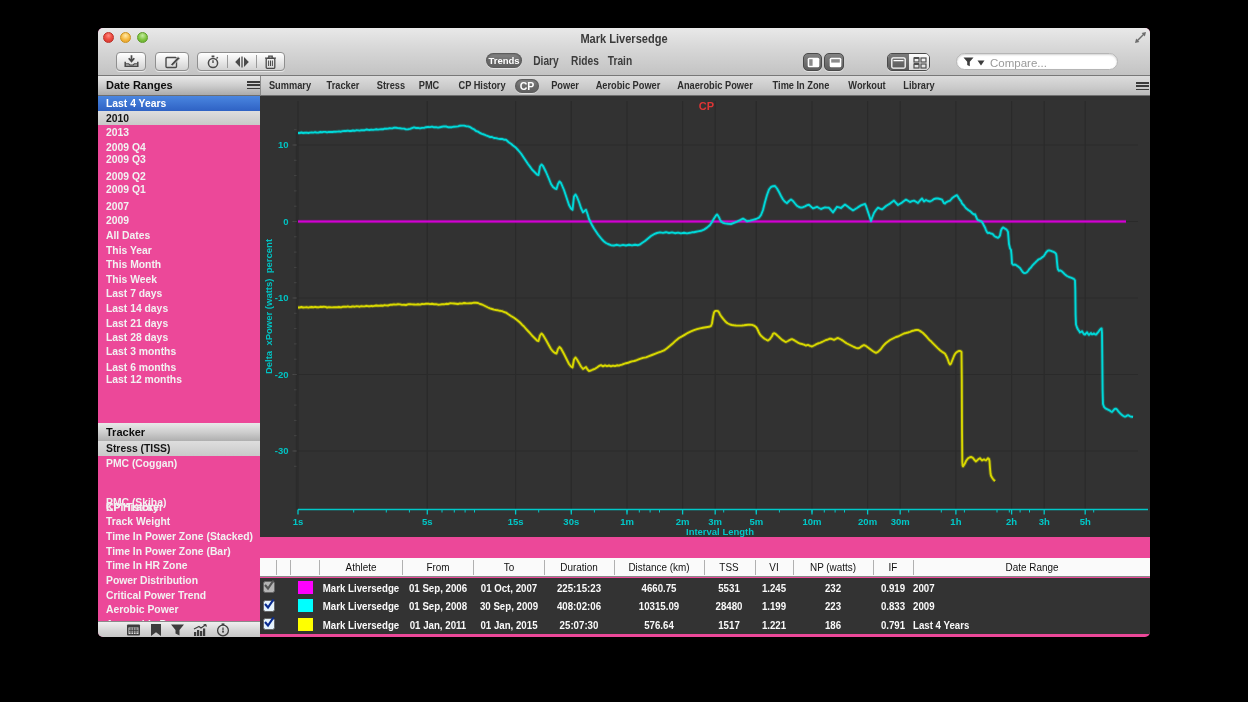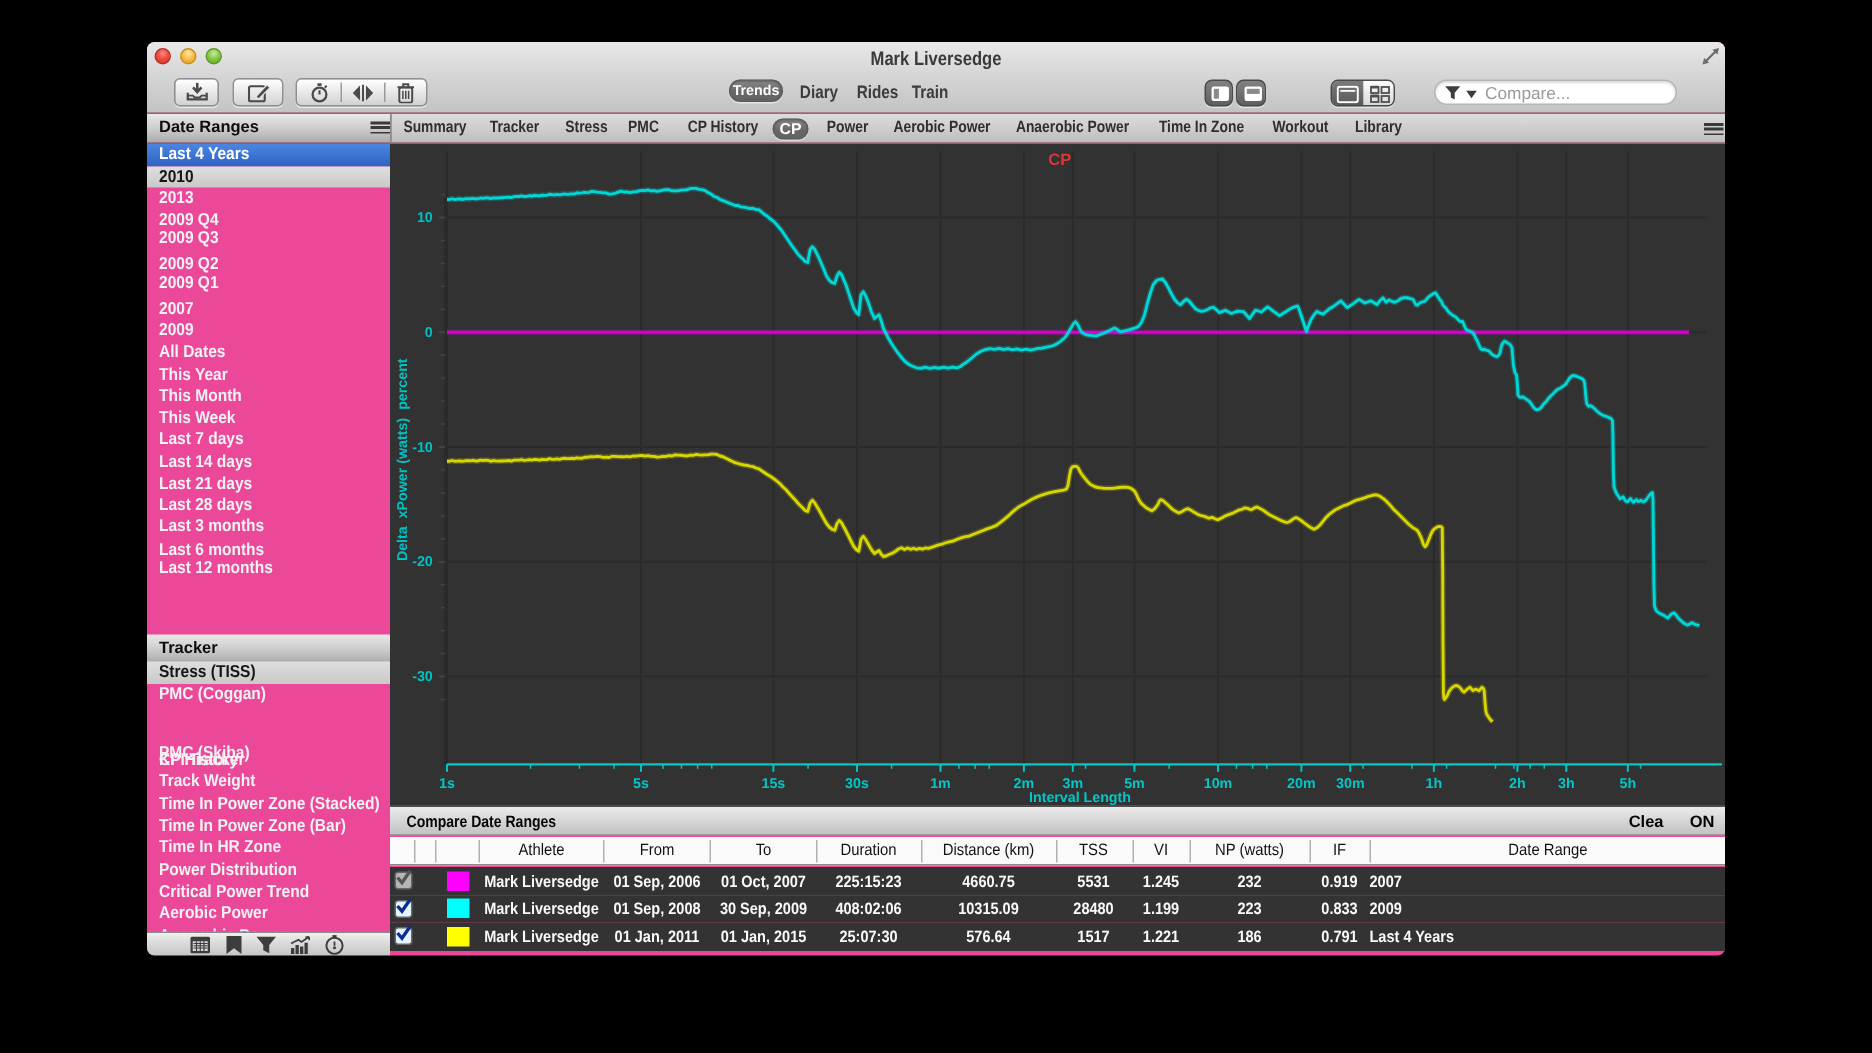--- a/index.html
+++ b/index.html
@@ -342,25 +342,20 @@
       <text x="460" y="438.5" fill="#00c8c8" font-size="9.5" font-weight="bold" text-anchor="middle" textLength="68" lengthAdjust="spacingAndGlyphs">Interval Length</text>
       <text x="446.5" y="14" fill="#e03535" font-size="11" font-weight="bold" text-anchor="middle">CP</text>
       <line x1="38.0" y1="125.5" x2="866" y2="125.5" stroke="#d400d4" stroke-width="3.6" opacity="0.28"></line>
       <line x1="38.0" y1="125.5" x2="866" y2="125.5" stroke="#d400d4" stroke-width="1.9"></line>
       <polyline points="38.0,211.5 39.7,211.5 41.4,211.0 43.1,211.5 44.9,211.4 46.6,211.2 48.3,211.6 50.0,211.2 51.7,211.0 53.4,211.3 55.1,210.9 56.9,211.3 58.6,211.3 60.3,210.8 62.0,211.0 63.7,210.8 65.4,210.9 67.1,211.5 68.9,211.1 70.6,211.3 72.3,211.4 74.0,211.3 75.7,211.3 77.4,211.2 79.1,211.0 80.9,211.4 82.6,210.8 84.3,210.7 86.0,210.8 87.7,210.4 89.4,210.9 91.1,210.8 92.9,210.4 94.6,210.7 96.3,210.3 98.0,210.4 99.7,210.7 101.3,210.2 103.0,210.4 104.7,210.4 106.3,209.8 108.0,210.2 109.7,210.3 111.3,209.9 113.0,210.2 114.7,209.8 116.3,209.5 118.0,209.8 119.6,209.7 121.2,209.5 122.8,209.8 124.4,209.2 126.0,209.4 128.0,209.5 130.0,208.8 132.0,208.8 134.0,208.4 136.0,208.6 138.0,208.2 140.0,208.4 142.0,208.9 144.0,208.8 146.0,209.0 148.0,208.3 150.0,208.2 152.0,208.4 154.0,208.5 156.0,208.6 158.0,208.3 160.0,208.6 162.0,208.0 164.0,208.1 166.0,207.8 168.0,207.6 170.0,208.1 172.0,207.8 174.0,208.2 176.0,208.2 178.0,208.7 180.0,208.6 182.0,208.3 184.0,208.3 186.0,207.8 188.0,208.0 190.0,207.3 192.0,207.4 194.0,207.5 196.0,207.7 198.0,208.0 200.0,207.4 202.0,207.6 204.0,207.0 206.0,207.3 208.0,207.4 210.0,207.2 212.0,207.2 214.0,206.7 216.0,206.8 218.0,207.0 220.0,208.0 222.0,208.5 224.0,209.5 226.0,210.5 228.0,211.5 230.0,212.4 232.0,213.0 234.0,213.6 236.0,214.0 238.0,214.3 240.0,214.8 242.0,215.1 244.0,216.0 246.0,216.6 248.0,218.0 251.0,220.0 254.0,221.8 257.0,224.0 260.0,226.5 262.0,228.7 264.0,230.5 266.0,232.8 268.0,235.0 270.0,237.1 272.0,239.5 275.0,242.5 277.0,244.5 278.5,245.0 280.0,239.5 281.5,237.5 283.0,239.0 286.0,244.0 289.0,249.5 291.0,253.0 293.0,255.5 295.0,257.0 296.5,257.5 298.0,253.0 299.5,251.0 301.0,252.5 304.0,258.0 307.0,264.0 309.0,268.0 311.0,270.5 312.5,271.5 314.0,263.5 315.5,261.5 317.0,263.5 319.0,267.0 321.0,270.5 323.0,273.0 324.5,272.0 326.0,271.0 327.5,273.5 329.0,275.0 331.0,274.5 333.0,273.5 335.0,272.8 337.0,271.5 339.0,270.0 341.0,269.2 343.0,270.3 345.0,269.3 347.0,270.2 349.0,269.5 351.0,270.3 353.0,269.6 355.0,270.1 357.0,269.3 359.0,269.6 360.0,269.2 362.0,268.6 364.0,267.8 366.0,267.2 368.0,266.8 370.0,266.0 372.0,265.4 374.0,265.0 376.0,264.5 378.0,263.6 380.0,262.8 383.0,261.9 386.0,261.4 389.0,260.2 392.0,259.0 395.0,257.8 398.0,256.6 401.0,255.6 404.0,254.4 407.0,252.2 410.0,249.8 413.0,247.2 416.0,244.4 419.0,242.0 422.0,240.4 425.0,238.6 428.0,236.8 431.0,235.4 434.0,234.2 437.0,233.2 440.0,232.4 443.0,231.8 446.0,231.3 449.0,230.8 451.0,230.0 452.0,227.5 453.0,221.0 454.0,216.5 455.0,215.2 456.0,214.9 457.0,214.9 458.0,215.1 459.0,216.3 460.0,218.4 461.0,220.0 462.0,221.3 463.0,222.6 464.0,223.8 465.0,225.0 466.0,226.1 467.0,226.9 468.0,227.5 470.0,228.5 472.0,229.0 474.0,229.3 476.0,229.5 478.0,229.6 480.0,229.6 482.0,229.5 484.0,229.3 486.0,229.0 488.0,228.8 490.0,228.8 492.0,228.9 494.0,229.6 496.0,231.0 497.0,232.4 498.0,234.5 499.0,236.8 500.0,238.4 501.0,239.8 502.0,240.6 503.0,241.5 504.0,242.4 505.0,243.0 506.0,243.5 507.0,244.1 508.0,244.5 509.0,243.7 510.0,242.9 511.0,241.5 512.0,240.2 513.0,237.8 514.0,237.2 515.0,237.6 516.0,238.3 517.0,239.2 518.0,240.1 519.0,241.0 520.0,242.0 521.0,242.9 522.0,243.8 523.0,244.4 524.0,245.0 525.0,245.6 526.0,246.0 527.0,245.5 528.0,245.0 529.0,244.4 530.0,243.9 531.0,243.4 532.0,243.1 533.0,243.6 534.0,244.1 535.0,244.8 536.0,245.4 537.0,246.0 538.0,246.6 539.0,247.1 540.0,247.5 541.0,247.8 542.0,248.0 543.0,248.3 544.0,248.6 545.0,249.1 546.0,249.5 547.0,249.2 548.0,248.9 549.0,249.4 550.0,249.9 551.0,250.2 552.0,250.5 553.0,250.0 554.0,249.5 555.0,249.0 556.0,248.4 557.0,247.9 558.0,247.5 559.0,247.1 560.0,246.8 561.0,246.4 562.0,246.0 563.0,245.5 564.0,245.0 565.0,244.5 566.0,244.0 567.0,243.8 568.0,243.5 569.0,243.0 570.0,242.6 571.0,242.8 572.0,243.0 573.0,243.5 574.0,243.8 575.0,243.3 576.0,242.8 577.0,242.2 578.0,242.0 579.0,242.5 580.0,243.0 581.0,243.5 582.0,244.1 583.0,244.8 584.0,245.5 585.0,246.2 586.0,246.9 587.0,247.5 588.0,248.0 589.0,248.5 590.0,249.0 591.0,249.5 592.0,250.0 593.0,250.5 594.0,251.0 595.0,251.4 596.0,251.8 597.0,252.1 598.0,252.3 599.0,252.0 600.0,251.6 601.0,250.8 602.0,250.1 603.0,249.5 604.0,249.1 605.0,249.5 606.0,250.0 607.0,250.8 608.0,251.5 609.0,252.2 610.0,253.0 611.0,253.8 612.0,254.5 613.0,255.2 614.0,255.8 615.0,256.3 616.0,256.8 617.0,256.3 618.0,255.8 619.0,254.9 620.0,254.0 621.0,252.8 622.0,251.5 623.0,250.2 624.0,249.0 625.0,248.0 626.0,247.0 627.0,246.2 628.0,245.5 629.0,244.7 630.0,244.0 631.0,243.5 632.0,243.0 633.0,242.5 634.0,242.0 635.0,241.5 636.0,241.0 637.0,240.7 638.0,240.5 639.0,240.0 640.0,239.5 641.0,239.0 642.0,238.5 643.0,238.0 644.0,237.5 645.0,237.2 646.0,237.0 647.0,236.7 648.0,236.5 649.0,236.1 650.0,235.8 651.0,235.4 652.0,235.0 653.0,234.7 654.0,234.5 655.0,234.2 656.0,234.0 657.0,234.0 658.0,234.0 659.0,234.4 660.0,234.9 661.0,235.6 662.0,236.3 663.0,237.0 664.0,238.0 665.0,239.0 666.0,240.0 667.0,241.1 668.0,242.3 669.0,243.5 670.0,244.5 671.0,245.2 672.0,246.4 673.0,247.4 674.0,248.4 675.0,249.4 676.0,250.4 677.0,251.4 678.0,252.4 679.0,253.3 680.0,254.2 681.0,255.0 682.0,255.8 683.0,256.4 684.0,257.0 685.0,257.8 686.0,259.5 687.0,261.5 688.0,264.0 689.0,267.0 690.0,268.5 691.0,267.5 692.0,265.0 693.0,262.5 694.0,260.0 695.0,258.0 696.0,256.8 697.0,256.0 698.0,255.4 699.0,255.0 700.0,255.0 701.0,255.3 701.5,256.0 701.8,284.0 702.0,334.0 702.3,366.0 702.6,369.5 703.0,370.3 704.0,369.0 705.0,367.3 706.0,365.0 707.0,363.6 708.0,362.4 709.0,361.8 710.0,361.2 711.0,361.0 712.0,361.4 713.0,362.0 714.0,363.3 715.0,364.6 716.0,365.4 717.0,364.5 718.0,363.6 719.0,362.8 720.0,362.2 721.0,363.3 722.0,364.4 723.0,363.8 724.0,363.4 725.0,364.0 726.0,364.5 727.0,363.3 728.0,362.2 729.0,363.0 729.5,365.0 730.0,372.0 730.5,377.5 731.0,379.8 732.0,381.5 733.0,383.0 734.0,384.2 735.0,385.2" fill="none" stroke="#d8d800" stroke-width="3.8" opacity="0.25" stroke-linejoin="round"></polyline>
       <polyline points="38.0,211.5 39.7,211.5 41.4,211.0 43.1,211.5 44.9,211.4 46.6,211.2 48.3,211.6 50.0,211.2 51.7,211.0 53.4,211.3 55.1,210.9 56.9,211.3 58.6,211.3 60.3,210.8 62.0,211.0 63.7,210.8 65.4,210.9 67.1,211.5 68.9,211.1 70.6,211.3 72.3,211.4 74.0,211.3 75.7,211.3 77.4,211.2 79.1,211.0 80.9,211.4 82.6,210.8 84.3,210.7 86.0,210.8 87.7,210.4 89.4,210.9 91.1,210.8 92.9,210.4 94.6,210.7 96.3,210.3 98.0,210.4 99.7,210.7 101.3,210.2 103.0,210.4 104.7,210.4 106.3,209.8 108.0,210.2 109.7,210.3 111.3,209.9 113.0,210.2 114.7,209.8 116.3,209.5 118.0,209.8 119.6,209.7 121.2,209.5 122.8,209.8 124.4,209.2 126.0,209.4 128.0,209.5 130.0,208.8 132.0,208.8 134.0,208.4 136.0,208.6 138.0,208.2 140.0,208.4 142.0,208.9 144.0,208.8 146.0,209.0 148.0,208.3 150.0,208.2 152.0,208.4 154.0,208.5 156.0,208.6 158.0,208.3 160.0,208.6 162.0,208.0 164.0,208.1 166.0,207.8 168.0,207.6 170.0,208.1 172.0,207.8 174.0,208.2 176.0,208.2 178.0,208.7 180.0,208.6 182.0,208.3 184.0,208.3 186.0,207.8 188.0,208.0 190.0,207.3 192.0,207.4 194.0,207.5 196.0,207.7 198.0,208.0 200.0,207.4 202.0,207.6 204.0,207.0 206.0,207.3 208.0,207.4 210.0,207.2 212.0,207.2 214.0,206.7 216.0,206.8 218.0,207.0 220.0,208.0 222.0,208.5 224.0,209.5 226.0,210.5 228.0,211.5 230.0,212.4 232.0,213.0 234.0,213.6 236.0,214.0 238.0,214.3 240.0,214.8 242.0,215.1 244.0,216.0 246.0,216.6 248.0,218.0 251.0,220.0 254.0,221.8 257.0,224.0 260.0,226.5 262.0,228.7 264.0,230.5 266.0,232.8 268.0,235.0 270.0,237.1 272.0,239.5 275.0,242.5 277.0,244.5 278.5,245.0 280.0,239.5 281.5,237.5 283.0,239.0 286.0,244.0 289.0,249.5 291.0,253.0 293.0,255.5 295.0,257.0 296.5,257.5 298.0,253.0 299.5,251.0 301.0,252.5 304.0,258.0 307.0,264.0 309.0,268.0 311.0,270.5 312.5,271.5 314.0,263.5 315.5,261.5 317.0,263.5 319.0,267.0 321.0,270.5 323.0,273.0 324.5,272.0 326.0,271.0 327.5,273.5 329.0,275.0 331.0,274.5 333.0,273.5 335.0,272.8 337.0,271.5 339.0,270.0 341.0,269.2 343.0,270.3 345.0,269.3 347.0,270.2 349.0,269.5 351.0,270.3 353.0,269.6 355.0,270.1 357.0,269.3 359.0,269.6 360.0,269.2 362.0,268.6 364.0,267.8 366.0,267.2 368.0,266.8 370.0,266.0 372.0,265.4 374.0,265.0 376.0,264.5 378.0,263.6 380.0,262.8 383.0,261.9 386.0,261.4 389.0,260.2 392.0,259.0 395.0,257.8 398.0,256.6 401.0,255.6 404.0,254.4 407.0,252.2 410.0,249.8 413.0,247.2 416.0,244.4 419.0,242.0 422.0,240.4 425.0,238.6 428.0,236.8 431.0,235.4 434.0,234.2 437.0,233.2 440.0,232.4 443.0,231.8 446.0,231.3 449.0,230.8 451.0,230.0 452.0,227.5 453.0,221.0 454.0,216.5 455.0,215.2 456.0,214.9 457.0,214.9 458.0,215.1 459.0,216.3 460.0,218.4 461.0,220.0 462.0,221.3 463.0,222.6 464.0,223.8 465.0,225.0 466.0,226.1 467.0,226.9 468.0,227.5 470.0,228.5 472.0,229.0 474.0,229.3 476.0,229.5 478.0,229.6 480.0,229.6 482.0,229.5 484.0,229.3 486.0,229.0 488.0,228.8 490.0,228.8 492.0,228.9 494.0,229.6 496.0,231.0 497.0,232.4 498.0,234.5 499.0,236.8 500.0,238.4 501.0,239.8 502.0,240.6 503.0,241.5 504.0,242.4 505.0,243.0 506.0,243.5 507.0,244.1 508.0,244.5 509.0,243.7 510.0,242.9 511.0,241.5 512.0,240.2 513.0,237.8 514.0,237.2 515.0,237.6 516.0,238.3 517.0,239.2 518.0,240.1 519.0,241.0 520.0,242.0 521.0,242.9 522.0,243.8 523.0,244.4 524.0,245.0 525.0,245.6 526.0,246.0 527.0,245.5 528.0,245.0 529.0,244.4 530.0,243.9 531.0,243.4 532.0,243.1 533.0,243.6 534.0,244.1 535.0,244.8 536.0,245.4 537.0,246.0 538.0,246.6 539.0,247.1 540.0,247.5 541.0,247.8 542.0,248.0 543.0,248.3 544.0,248.6 545.0,249.1 546.0,249.5 547.0,249.2 548.0,248.9 549.0,249.4 550.0,249.9 551.0,250.2 552.0,250.5 553.0,250.0 554.0,249.5 555.0,249.0 556.0,248.4 557.0,247.9 558.0,247.5 559.0,247.1 560.0,246.8 561.0,246.4 562.0,246.0 563.0,245.5 564.0,245.0 565.0,244.5 566.0,244.0 567.0,243.8 568.0,243.5 569.0,243.0 570.0,242.6 571.0,242.8 572.0,243.0 573.0,243.5 574.0,243.8 575.0,243.3 576.0,242.8 577.0,242.2 578.0,242.0 579.0,242.5 580.0,243.0 581.0,243.5 582.0,244.1 583.0,244.8 584.0,245.5 585.0,246.2 586.0,246.9 587.0,247.5 588.0,248.0 589.0,248.5 590.0,249.0 591.0,249.5 592.0,250.0 593.0,250.5 594.0,251.0 595.0,251.4 596.0,251.8 597.0,252.1 598.0,252.3 599.0,252.0 600.0,251.6 601.0,250.8 602.0,250.1 603.0,249.5 604.0,249.1 605.0,249.5 606.0,250.0 607.0,250.8 608.0,251.5 609.0,252.2 610.0,253.0 611.0,253.8 612.0,254.5 613.0,255.2 614.0,255.8 615.0,256.3 616.0,256.8 617.0,256.3 618.0,255.8 619.0,254.9 620.0,254.0 621.0,252.8 622.0,251.5 623.0,250.2 624.0,249.0 625.0,248.0 626.0,247.0 627.0,246.2 628.0,245.5 629.0,244.7 630.0,244.0 631.0,243.5 632.0,243.0 633.0,242.5 634.0,242.0 635.0,241.5 636.0,241.0 637.0,240.7 638.0,240.5 639.0,240.0 640.0,239.5 641.0,239.0 642.0,238.5 643.0,238.0 644.0,237.5 645.0,237.2 646.0,237.0 647.0,236.7 648.0,236.5 649.0,236.1 650.0,235.8 651.0,235.4 652.0,235.0 653.0,234.7 654.0,234.5 655.0,234.2 656.0,234.0 657.0,234.0 658.0,234.0 659.0,234.4 660.0,234.9 661.0,235.6 662.0,236.3 663.0,237.0 664.0,238.0 665.0,239.0 666.0,240.0 667.0,241.1 668.0,242.3 669.0,243.5 670.0,244.5 671.0,245.2 672.0,246.4 673.0,247.4 674.0,248.4 675.0,249.4 676.0,250.4 677.0,251.4 678.0,252.4 679.0,253.3 680.0,254.2 681.0,255.0 682.0,255.8 683.0,256.4 684.0,257.0 685.0,257.8 686.0,259.5 687.0,261.5 688.0,264.0 689.0,267.0 690.0,268.5 691.0,267.5 692.0,265.0 693.0,262.5 694.0,260.0 695.0,258.0 696.0,256.8 697.0,256.0 698.0,255.4 699.0,255.0 700.0,255.0 701.0,255.3 701.5,256.0 701.8,284.0 702.0,334.0 702.3,366.0 702.6,369.5 703.0,370.3 704.0,369.0 705.0,367.3 706.0,365.0 707.0,363.6 708.0,362.4 709.0,361.8 710.0,361.2 711.0,361.0 712.0,361.4 713.0,362.0 714.0,363.3 715.0,364.6 716.0,365.4 717.0,364.5 718.0,363.6 719.0,362.8 720.0,362.2 721.0,363.3 722.0,364.4 723.0,363.8 724.0,363.4 725.0,364.0 726.0,364.5 727.0,363.3 728.0,362.2 729.0,363.0 729.5,365.0 730.0,372.0 730.5,377.5 731.0,379.8 732.0,381.5 733.0,383.0 734.0,384.2 735.0,385.2" fill="none" stroke="#d8d800" stroke-width="1.9" stroke-linejoin="round"></polyline>
       <polyline points="38.0,37.0 39.7,37.0 41.4,36.5 43.1,37.0 44.9,36.8 46.6,36.6 48.3,37.0 50.0,36.6 51.7,36.4 53.4,36.6 55.1,36.2 56.9,36.6 58.6,36.5 60.3,36.0 62.0,36.2 63.7,35.9 65.4,35.9 67.1,36.4 68.9,35.9 70.6,36.0 72.3,36.0 74.0,35.8 75.7,35.8 77.4,35.6 79.1,35.4 80.9,35.7 82.6,35.1 84.3,35.0 86.0,35.0 87.7,34.6 89.4,35.0 91.1,35.0 92.9,34.5 94.6,34.8 96.3,34.3 98.0,34.4 99.7,34.6 101.3,34.1 103.0,34.2 104.7,34.2 106.3,33.5 108.0,33.8 109.7,34.0 111.3,33.6 113.0,33.9 114.7,33.6 116.3,33.3 118.0,33.6 119.7,33.4 121.3,33.2 123.0,33.3 124.7,32.6 126.3,32.7 128.0,32.6 129.6,32.3 131.2,32.4 132.8,32.2 134.4,31.6 136.0,31.8 138.0,32.1 140.0,32.3 142.0,32.6 144.0,32.6 146.0,33.4 148.0,33.2 150.0,32.9 152.0,32.1 154.0,31.4 156.0,32.0 158.0,31.9 160.0,32.4 162.0,31.9 164.0,31.9 166.0,31.2 168.0,31.0 170.0,31.1 172.0,30.6 174.0,31.3 176.0,31.1 178.0,31.6 180.0,31.2 182.0,30.8 184.0,30.4 186.0,30.5 188.0,31.2 190.0,31.2 192.0,31.2 194.0,30.7 196.0,30.6 198.0,30.4 200.0,29.7 202.0,29.6 204.0,29.6 206.0,30.2 208.0,30.4 210.0,31.0 212.0,32.4 214.0,33.3 216.0,35.0 218.0,35.6 220.0,37.0 222.0,37.8 224.0,38.5 226.0,39.4 228.0,40.2 230.0,41.0 232.0,41.0 234.0,42.0 236.0,42.1 238.0,42.6 240.0,43.0 242.0,42.9 244.0,43.7 246.0,43.8 249.0,46.5 251.0,47.8 253.0,49.5 256.0,51.8 258.0,54.0 261.0,57.5 264.0,62.0 266.0,65.0 268.0,68.0 270.0,70.6 272.0,73.5 275.0,76.5 277.0,78.5 278.5,79.0 280.0,70.5 281.5,68.5 283.0,70.0 286.0,76.0 289.0,83.0 291.0,88.0 293.0,91.0 295.0,92.5 296.5,93.0 298.0,88.0 299.5,85.5 301.0,87.0 304.0,94.0 307.0,103.0 309.0,109.0 311.0,112.5 312.5,113.8 314.0,100.5 315.5,98.5 317.0,101.0 319.0,106.0 321.0,112.0 323.0,116.3 324.5,115.0 326.0,113.8 327.5,118.0 329.0,123.0 330.5,126.0 332.0,129.0 334.0,132.5 336.0,135.5 338.0,138.5 340.0,141.0 342.0,143.5 344.0,145.5 346.0,147.0 348.0,148.0 351.0,149.2 354.0,149.5 357.0,148.8 360.0,149.6 363.0,148.9 366.0,149.5 369.0,148.8 372.0,149.4 375.0,148.7 378.0,149.2 380.0,148.5 382.0,147.0 385.0,145.0 388.0,142.5 391.0,140.0 394.0,138.2 397.0,137.0 400.0,136.4 403.0,136.9 406.0,136.2 409.0,137.0 412.0,136.4 415.0,137.2 418.0,136.6 421.0,137.4 424.0,136.8 427.0,137.4 430.0,136.8 432.0,136.3 434.0,136.2 436.0,135.8 438.0,135.4 441.0,134.8 444.0,133.6 447.0,131.6 450.0,129.0 452.0,126.0 454.0,122.5 456.0,119.4 457.0,118.5 458.0,119.6 459.0,121.4 460.0,123.6 461.0,125.4 463.0,126.8 465.0,127.4 468.0,127.8 471.0,128.0 474.0,126.8 477.0,125.6 480.0,124.2 483.0,122.6 485.0,123.8 487.0,125.2 490.0,124.6 493.0,123.8 496.0,123.0 499.0,121.6 501.0,119.0 503.0,114.0 505.0,106.0 507.0,99.0 509.0,93.5 511.0,91.0 513.0,90.2 515.0,90.0 517.0,92.5 519.0,96.0 521.0,100.0 523.0,103.5 525.0,105.8 527.0,107.2 529.0,105.0 531.0,103.5 533.0,105.0 535.0,107.5 537.0,109.8 539.0,111.0 541.0,111.6 543.0,111.2 545.0,110.4 547.0,109.2 549.0,108.8 551.0,110.6 553.0,112.4 555.0,111.6 557.0,110.8 559.0,112.0 561.0,113.0 563.0,112.2 565.0,111.4 567.0,111.6 569.0,111.8 571.0,114.0 573.0,116.4 575.0,113.6 577.0,110.8 579.0,111.4 581.0,112.0 583.0,110.2 585.0,108.6 587.0,110.0 589.0,111.6 591.0,113.0 593.0,114.4 595.0,113.2 597.0,112.0 599.0,110.6 601.0,109.4 603.0,108.6 605.0,108.0 606.0,110.0 608.0,116.0 610.0,122.0 611.0,125.0 612.0,122.0 614.0,117.0 616.0,114.0 618.0,111.6 620.0,112.6 622.0,113.4 624.0,111.8 626.0,110.0 628.0,108.8 630.0,107.6 632.0,106.0 634.0,104.6 636.0,106.8 638.0,109.0 640.0,107.8 642.0,106.6 644.0,105.0 646.0,103.6 648.0,104.8 650.0,106.0 652.0,105.2 654.0,104.6 656.0,105.8 658.0,107.0 660.0,104.5 662.0,102.5 664.0,105.5 666.0,104.0 668.0,105.0 670.0,105.5 672.0,104.5 674.0,103.0 676.0,102.5 678.0,102.5 680.0,103.0 682.0,103.6 684.0,107.2 685.0,107.5 686.0,106.4 688.0,105.4 690.0,104.7 691.0,103.5 692.0,102.3 694.0,100.8 696.0,99.5 697.0,99.2 698.0,100.8 699.0,102.4 700.0,104.0 701.0,105.0 702.0,107.4 703.0,108.5 704.0,109.5 705.0,111.0 706.0,112.2 707.0,113.0 708.0,113.9 709.0,114.5 710.0,115.1 711.0,115.9 712.0,117.0 713.0,117.9 714.0,118.5 715.0,118.2 716.0,120.5 717.0,122.9 718.0,124.1 719.0,124.4 720.0,124.9 721.0,125.2 722.0,126.0 723.0,127.7 724.0,129.8 725.0,131.5 726.0,134.1 727.0,136.2 728.0,137.1 729.0,136.6 730.0,137.1 731.0,137.5 732.0,137.7 733.0,138.3 734.0,139.6 735.0,140.5 736.0,141.0 737.0,141.4 738.0,141.8 739.0,141.0 740.0,139.5 741.0,134.5 742.0,132.5 743.0,131.5 744.0,131.9 745.0,132.7 746.0,133.2 747.0,134.1 748.0,136.0 749.0,148.0 750.0,152.3 751.0,154.0 751.5,159.0 752.0,167.4 753.0,168.8 754.0,168.9 755.0,168.5 756.0,169.0 757.0,169.8 758.0,170.4 759.0,171.3 760.0,172.0 761.0,173.5 762.0,175.0 763.0,176.3 764.0,177.0 765.0,177.1 766.0,176.8 767.0,176.2 768.0,175.0 769.0,173.5 770.0,172.4 771.0,171.5 772.0,170.0 773.0,168.8 774.0,167.8 775.0,166.9 776.0,165.8 777.0,164.9 778.0,163.9 779.0,163.2 780.0,162.9 781.0,162.3 782.0,161.4 783.0,160.8 784.0,159.8 785.0,158.3 786.0,156.6 787.0,155.4 788.0,154.6 789.0,154.3 790.0,154.6 791.0,154.9 792.0,155.3 793.0,155.7 794.0,156.1 795.0,156.7 796.0,157.8 796.5,160.0 797.0,166.0 797.5,171.0 798.0,173.5 799.0,174.8 800.0,174.3 801.0,174.8 802.0,175.6 803.0,176.4 804.0,177.5 805.0,178.4 806.0,179.2 807.0,180.0 808.0,180.5 809.0,181.0 810.0,181.3 811.0,181.7 812.0,182.1 813.0,182.5 814.0,183.0 815.0,184.5 815.3,194.0 815.6,219.0 816.0,228.5 817.0,231.5 818.0,233.5 819.0,234.8 820.0,236.5 821.0,236.0 822.0,235.2 823.0,236.8 824.0,238.3 825.0,238.6 826.0,237.4 827.0,236.3 828.0,237.8 829.0,238.9 830.0,237.9 831.0,237.1 832.0,238.4 833.0,238.1 834.0,237.4 835.0,238.3 836.0,238.6 837.0,237.5 838.0,236.4 839.0,235.0 840.0,233.7 841.0,232.7 841.6,232.4 842.0,237.0 842.3,264.0 842.6,294.0 843.0,308.0 844.0,310.8 845.0,311.9 846.0,312.7 847.0,313.2 848.0,313.7 849.0,314.2 850.0,314.7 851.0,315.5 852.0,316.0 853.0,314.8 854.0,313.6 855.0,312.9 856.0,312.6 857.0,313.5 858.0,314.9 859.0,316.2 860.0,317.2 861.0,318.1 862.0,319.0 863.0,319.7 864.0,320.3 865.0,320.7 866.0,320.3 867.0,319.6 868.0,319.2 869.0,319.7 870.0,320.3 871.0,320.6 872.0,320.8 873.0,321.0" fill="none" stroke="#00d8d8" stroke-width="3.8" opacity="0.25" stroke-linejoin="round"></polyline>
       <polyline points="38.0,37.0 39.7,37.0 41.4,36.5 43.1,37.0 44.9,36.8 46.6,36.6 48.3,37.0 50.0,36.6 51.7,36.4 53.4,36.6 55.1,36.2 56.9,36.6 58.6,36.5 60.3,36.0 62.0,36.2 63.7,35.9 65.4,35.9 67.1,36.4 68.9,35.9 70.6,36.0 72.3,36.0 74.0,35.8 75.7,35.8 77.4,35.6 79.1,35.4 80.9,35.7 82.6,35.1 84.3,35.0 86.0,35.0 87.7,34.6 89.4,35.0 91.1,35.0 92.9,34.5 94.6,34.8 96.3,34.3 98.0,34.4 99.7,34.6 101.3,34.1 103.0,34.2 104.7,34.2 106.3,33.5 108.0,33.8 109.7,34.0 111.3,33.6 113.0,33.9 114.7,33.6 116.3,33.3 118.0,33.6 119.7,33.4 121.3,33.2 123.0,33.3 124.7,32.6 126.3,32.7 128.0,32.6 129.6,32.3 131.2,32.4 132.8,32.2 134.4,31.6 136.0,31.8 138.0,32.1 140.0,32.3 142.0,32.6 144.0,32.6 146.0,33.4 148.0,33.2 150.0,32.9 152.0,32.1 154.0,31.4 156.0,32.0 158.0,31.9 160.0,32.4 162.0,31.9 164.0,31.9 166.0,31.2 168.0,31.0 170.0,31.1 172.0,30.6 174.0,31.3 176.0,31.1 178.0,31.6 180.0,31.2 182.0,30.8 184.0,30.4 186.0,30.5 188.0,31.2 190.0,31.2 192.0,31.2 194.0,30.7 196.0,30.6 198.0,30.4 200.0,29.7 202.0,29.6 204.0,29.6 206.0,30.2 208.0,30.4 210.0,31.0 212.0,32.4 214.0,33.3 216.0,35.0 218.0,35.6 220.0,37.0 222.0,37.8 224.0,38.5 226.0,39.4 228.0,40.2 230.0,41.0 232.0,41.0 234.0,42.0 236.0,42.1 238.0,42.6 240.0,43.0 242.0,42.9 244.0,43.7 246.0,43.8 249.0,46.5 251.0,47.8 253.0,49.5 256.0,51.8 258.0,54.0 261.0,57.5 264.0,62.0 266.0,65.0 268.0,68.0 270.0,70.6 272.0,73.5 275.0,76.5 277.0,78.5 278.5,79.0 280.0,70.5 281.5,68.5 283.0,70.0 286.0,76.0 289.0,83.0 291.0,88.0 293.0,91.0 295.0,92.5 296.5,93.0 298.0,88.0 299.5,85.5 301.0,87.0 304.0,94.0 307.0,103.0 309.0,109.0 311.0,112.5 312.5,113.8 314.0,100.5 315.5,98.5 317.0,101.0 319.0,106.0 321.0,112.0 323.0,116.3 324.5,115.0 326.0,113.8 327.5,118.0 329.0,123.0 330.5,126.0 332.0,129.0 334.0,132.5 336.0,135.5 338.0,138.5 340.0,141.0 342.0,143.5 344.0,145.5 346.0,147.0 348.0,148.0 351.0,149.2 354.0,149.5 357.0,148.8 360.0,149.6 363.0,148.9 366.0,149.5 369.0,148.8 372.0,149.4 375.0,148.7 378.0,149.2 380.0,148.5 382.0,147.0 385.0,145.0 388.0,142.5 391.0,140.0 394.0,138.2 397.0,137.0 400.0,136.4 403.0,136.9 406.0,136.2 409.0,137.0 412.0,136.4 415.0,137.2 418.0,136.6 421.0,137.4 424.0,136.8 427.0,137.4 430.0,136.8 432.0,136.3 434.0,136.2 436.0,135.8 438.0,135.4 441.0,134.8 444.0,133.6 447.0,131.6 450.0,129.0 452.0,126.0 454.0,122.5 456.0,119.4 457.0,118.5 458.0,119.6 459.0,121.4 460.0,123.6 461.0,125.4 463.0,126.8 465.0,127.4 468.0,127.8 471.0,128.0 474.0,126.8 477.0,125.6 480.0,124.2 483.0,122.6 485.0,123.8 487.0,125.2 490.0,124.6 493.0,123.8 496.0,123.0 499.0,121.6 501.0,119.0 503.0,114.0 505.0,106.0 507.0,99.0 509.0,93.5 511.0,91.0 513.0,90.2 515.0,90.0 517.0,92.5 519.0,96.0 521.0,100.0 523.0,103.5 525.0,105.8 527.0,107.2 529.0,105.0 531.0,103.5 533.0,105.0 535.0,107.5 537.0,109.8 539.0,111.0 541.0,111.6 543.0,111.2 545.0,110.4 547.0,109.2 549.0,108.8 551.0,110.6 553.0,112.4 555.0,111.6 557.0,110.8 559.0,112.0 561.0,113.0 563.0,112.2 565.0,111.4 567.0,111.6 569.0,111.8 571.0,114.0 573.0,116.4 575.0,113.6 577.0,110.8 579.0,111.4 581.0,112.0 583.0,110.2 585.0,108.6 587.0,110.0 589.0,111.6 591.0,113.0 593.0,114.4 595.0,113.2 597.0,112.0 599.0,110.6 601.0,109.4 603.0,108.6 605.0,108.0 606.0,110.0 608.0,116.0 610.0,122.0 611.0,125.0 612.0,122.0 614.0,117.0 616.0,114.0 618.0,111.6 620.0,112.6 622.0,113.4 624.0,111.8 626.0,110.0 628.0,108.8 630.0,107.6 632.0,106.0 634.0,104.6 636.0,106.8 638.0,109.0 640.0,107.8 642.0,106.6 644.0,105.0 646.0,103.6 648.0,104.8 650.0,106.0 652.0,105.2 654.0,104.6 656.0,105.8 658.0,107.0 660.0,104.5 662.0,102.5 664.0,105.5 666.0,104.0 668.0,105.0 670.0,105.5 672.0,104.5 674.0,103.0 676.0,102.5 678.0,102.5 680.0,103.0 682.0,103.6 684.0,107.2 685.0,107.5 686.0,106.4 688.0,105.4 690.0,104.7 691.0,103.5 692.0,102.3 694.0,100.8 696.0,99.5 697.0,99.2 698.0,100.8 699.0,102.4 700.0,104.0 701.0,105.0 702.0,107.4 703.0,108.5 704.0,109.5 705.0,111.0 706.0,112.2 707.0,113.0 708.0,113.9 709.0,114.5 710.0,115.1 711.0,115.9 712.0,117.0 713.0,117.9 714.0,118.5 715.0,118.2 716.0,120.5 717.0,122.9 718.0,124.1 719.0,124.4 720.0,124.9 721.0,125.2 722.0,126.0 723.0,127.7 724.0,129.8 725.0,131.5 726.0,134.1 727.0,136.2 728.0,137.1 729.0,136.6 730.0,137.1 731.0,137.5 732.0,137.7 733.0,138.3 734.0,139.6 735.0,140.5 736.0,141.0 737.0,141.4 738.0,141.8 739.0,141.0 740.0,139.5 741.0,134.5 742.0,132.5 743.0,131.5 744.0,131.9 745.0,132.7 746.0,133.2 747.0,134.1 748.0,136.0 749.0,148.0 750.0,152.3 751.0,154.0 751.5,159.0 752.0,167.4 753.0,168.8 754.0,168.9 755.0,168.5 756.0,169.0 757.0,169.8 758.0,170.4 759.0,171.3 760.0,172.0 761.0,173.5 762.0,175.0 763.0,176.3 764.0,177.0 765.0,177.1 766.0,176.8 767.0,176.2 768.0,175.0 769.0,173.5 770.0,172.4 771.0,171.5 772.0,170.0 773.0,168.8 774.0,167.8 775.0,166.9 776.0,165.8 777.0,164.9 778.0,163.9 779.0,163.2 780.0,162.9 781.0,162.3 782.0,161.4 783.0,160.8 784.0,159.8 785.0,158.3 786.0,156.6 787.0,155.4 788.0,154.6 789.0,154.3 790.0,154.6 791.0,154.9 792.0,155.3 793.0,155.7 794.0,156.1 795.0,156.7 796.0,157.8 796.5,160.0 797.0,166.0 797.5,171.0 798.0,173.5 799.0,174.8 800.0,174.3 801.0,174.8 802.0,175.6 803.0,176.4 804.0,177.5 805.0,178.4 806.0,179.2 807.0,180.0 808.0,180.5 809.0,181.0 810.0,181.3 811.0,181.7 812.0,182.1 813.0,182.5 814.0,183.0 815.0,184.5 815.3,194.0 815.6,219.0 816.0,228.5 817.0,231.5 818.0,233.5 819.0,234.8 820.0,236.5 821.0,236.0 822.0,235.2 823.0,236.8 824.0,238.3 825.0,238.6 826.0,237.4 827.0,236.3 828.0,237.8 829.0,238.9 830.0,237.9 831.0,237.1 832.0,238.4 833.0,238.1 834.0,237.4 835.0,238.3 836.0,238.6 837.0,237.5 838.0,236.4 839.0,235.0 840.0,233.7 841.0,232.7 841.6,232.4 842.0,237.0 842.3,264.0 842.6,294.0 843.0,308.0 844.0,310.8 845.0,311.9 846.0,312.7 847.0,313.2 848.0,313.7 849.0,314.2 850.0,314.7 851.0,315.5 852.0,316.0 853.0,314.8 854.0,313.6 855.0,312.9 856.0,312.6 857.0,313.5 858.0,314.9 859.0,316.2 860.0,317.2 861.0,318.1 862.0,319.0 863.0,319.7 864.0,320.3 865.0,320.7 866.0,320.3 867.0,319.6 868.0,319.2 869.0,319.7 870.0,320.3 871.0,320.6 872.0,320.8 873.0,321.0" fill="none" stroke="#00d8d8" stroke-width="1.9" stroke-linejoin="round"></polyline>
       <text x="11.5" y="210.5" fill="#00c2c2" font-size="9.5" font-weight="bold" text-anchor="middle" transform="rotate(-90 11.5 210.5)">Delta&nbsp;&nbsp;xPower (watts)&nbsp;&nbsp;percent</text>
     </svg>
-<div class="cmpbar">
-      <div class="t">Compare Date Ranges</div>
-      <div style="position:absolute;right:41px;top:4px;font-size:11px;font-weight:700;color:#050505">Clea</div>
-      <div style="position:absolute;right:7px;top:4px;font-size:11px;font-weight:700;color:#050505">ON</div>
-    </div>
 <div class="thead">
       <div class="thsep" style="left:15.5px"></div>
       <div class="thsep" style="left:30.0px"></div>
       <div class="thsep" style="left:59.0px"></div>
       <div class="thsep" style="left:142.0px"></div>
       <div class="thsep" style="left:213.0px"></div>
       <div class="thsep" style="left:284.0px"></div>
       <div class="thsep" style="left:354.0px"></div>
       <div class="thsep" style="left:444.0px"></div>
       <div class="thsep" style="left:494.5px"></div>

